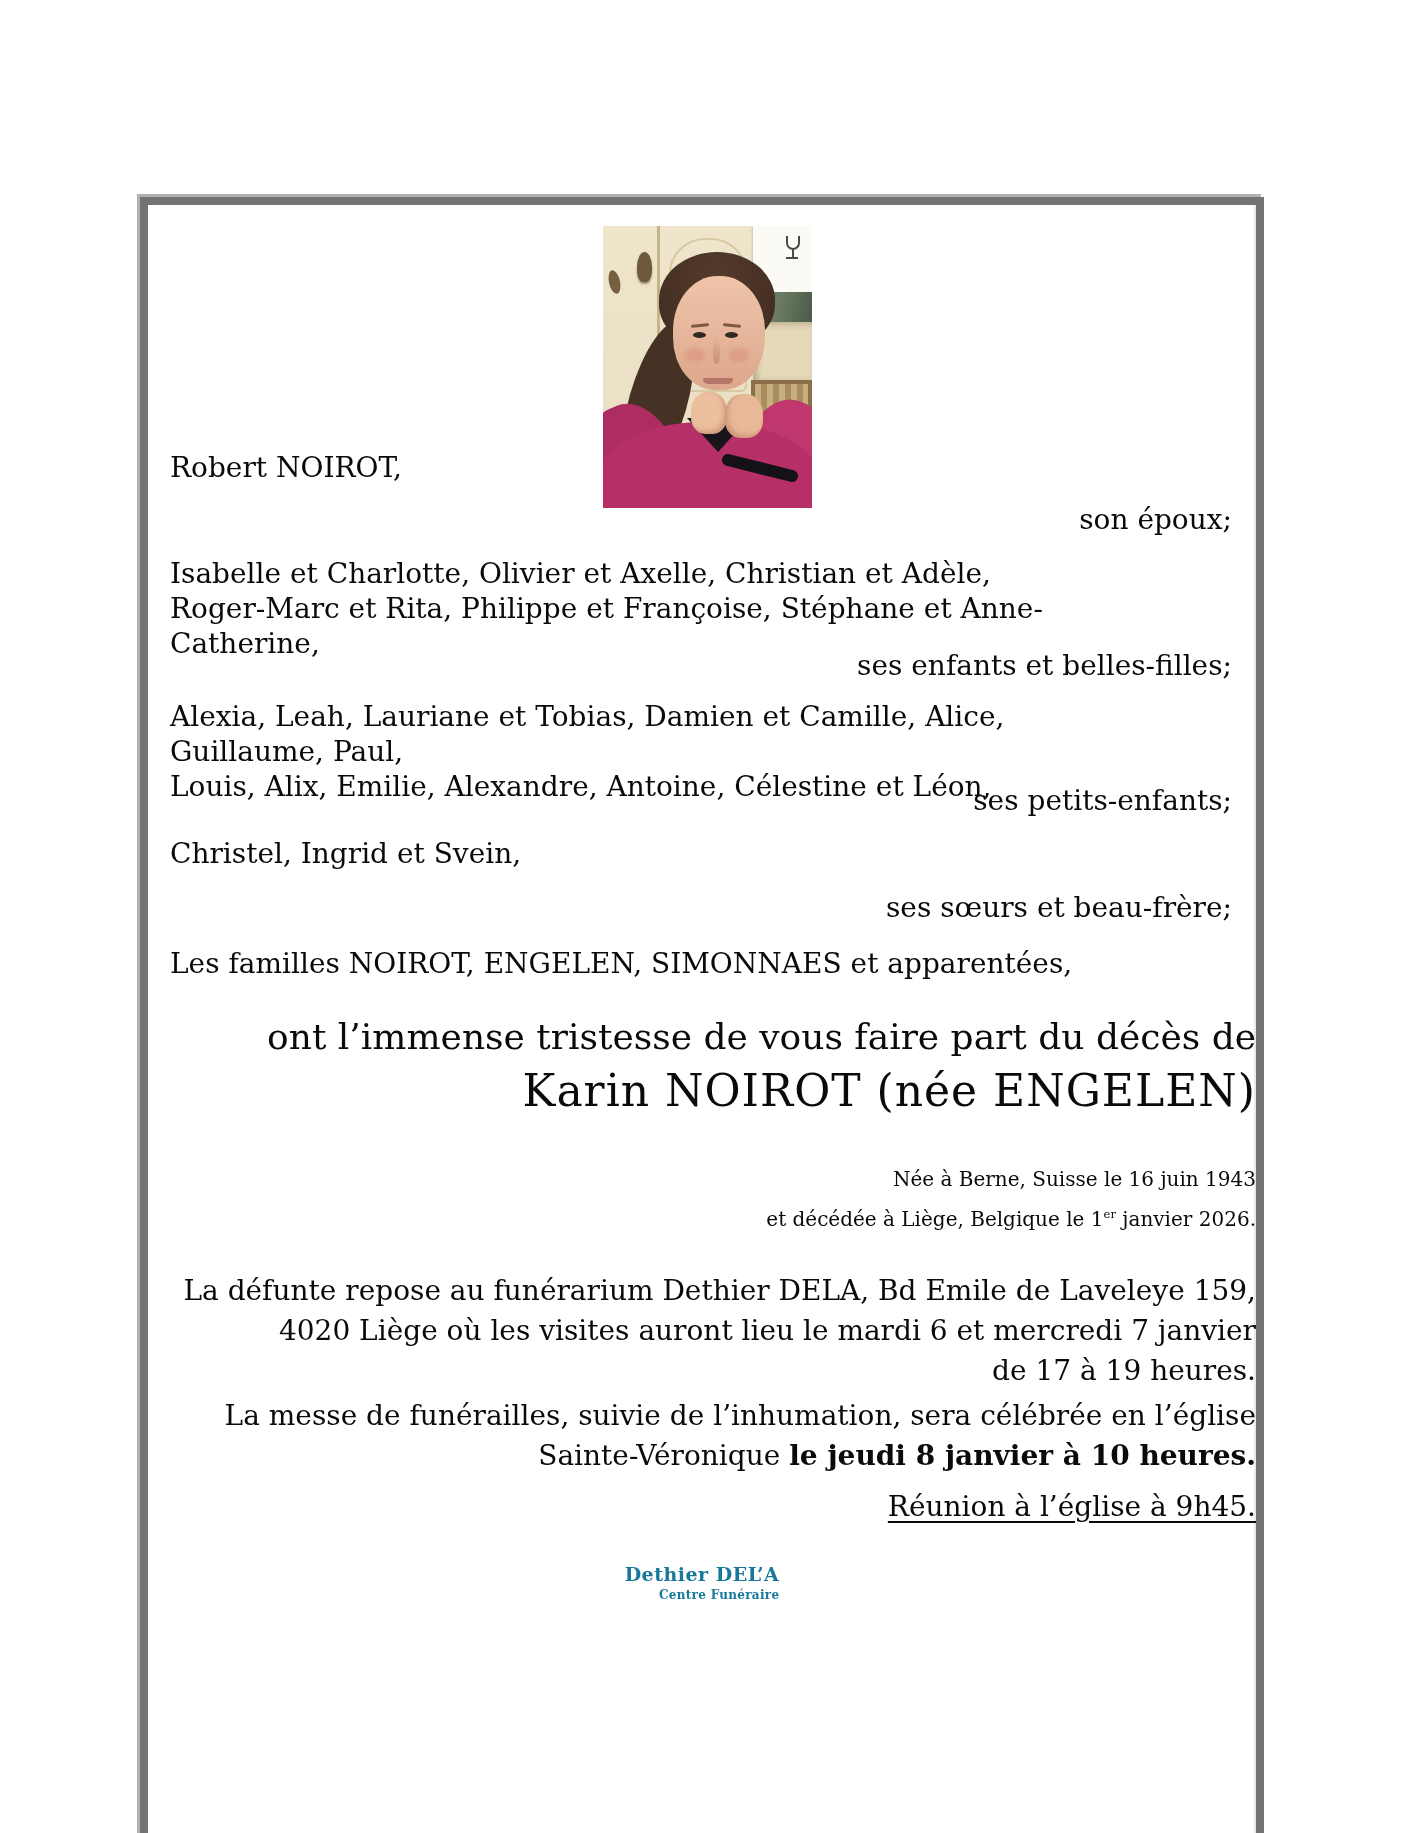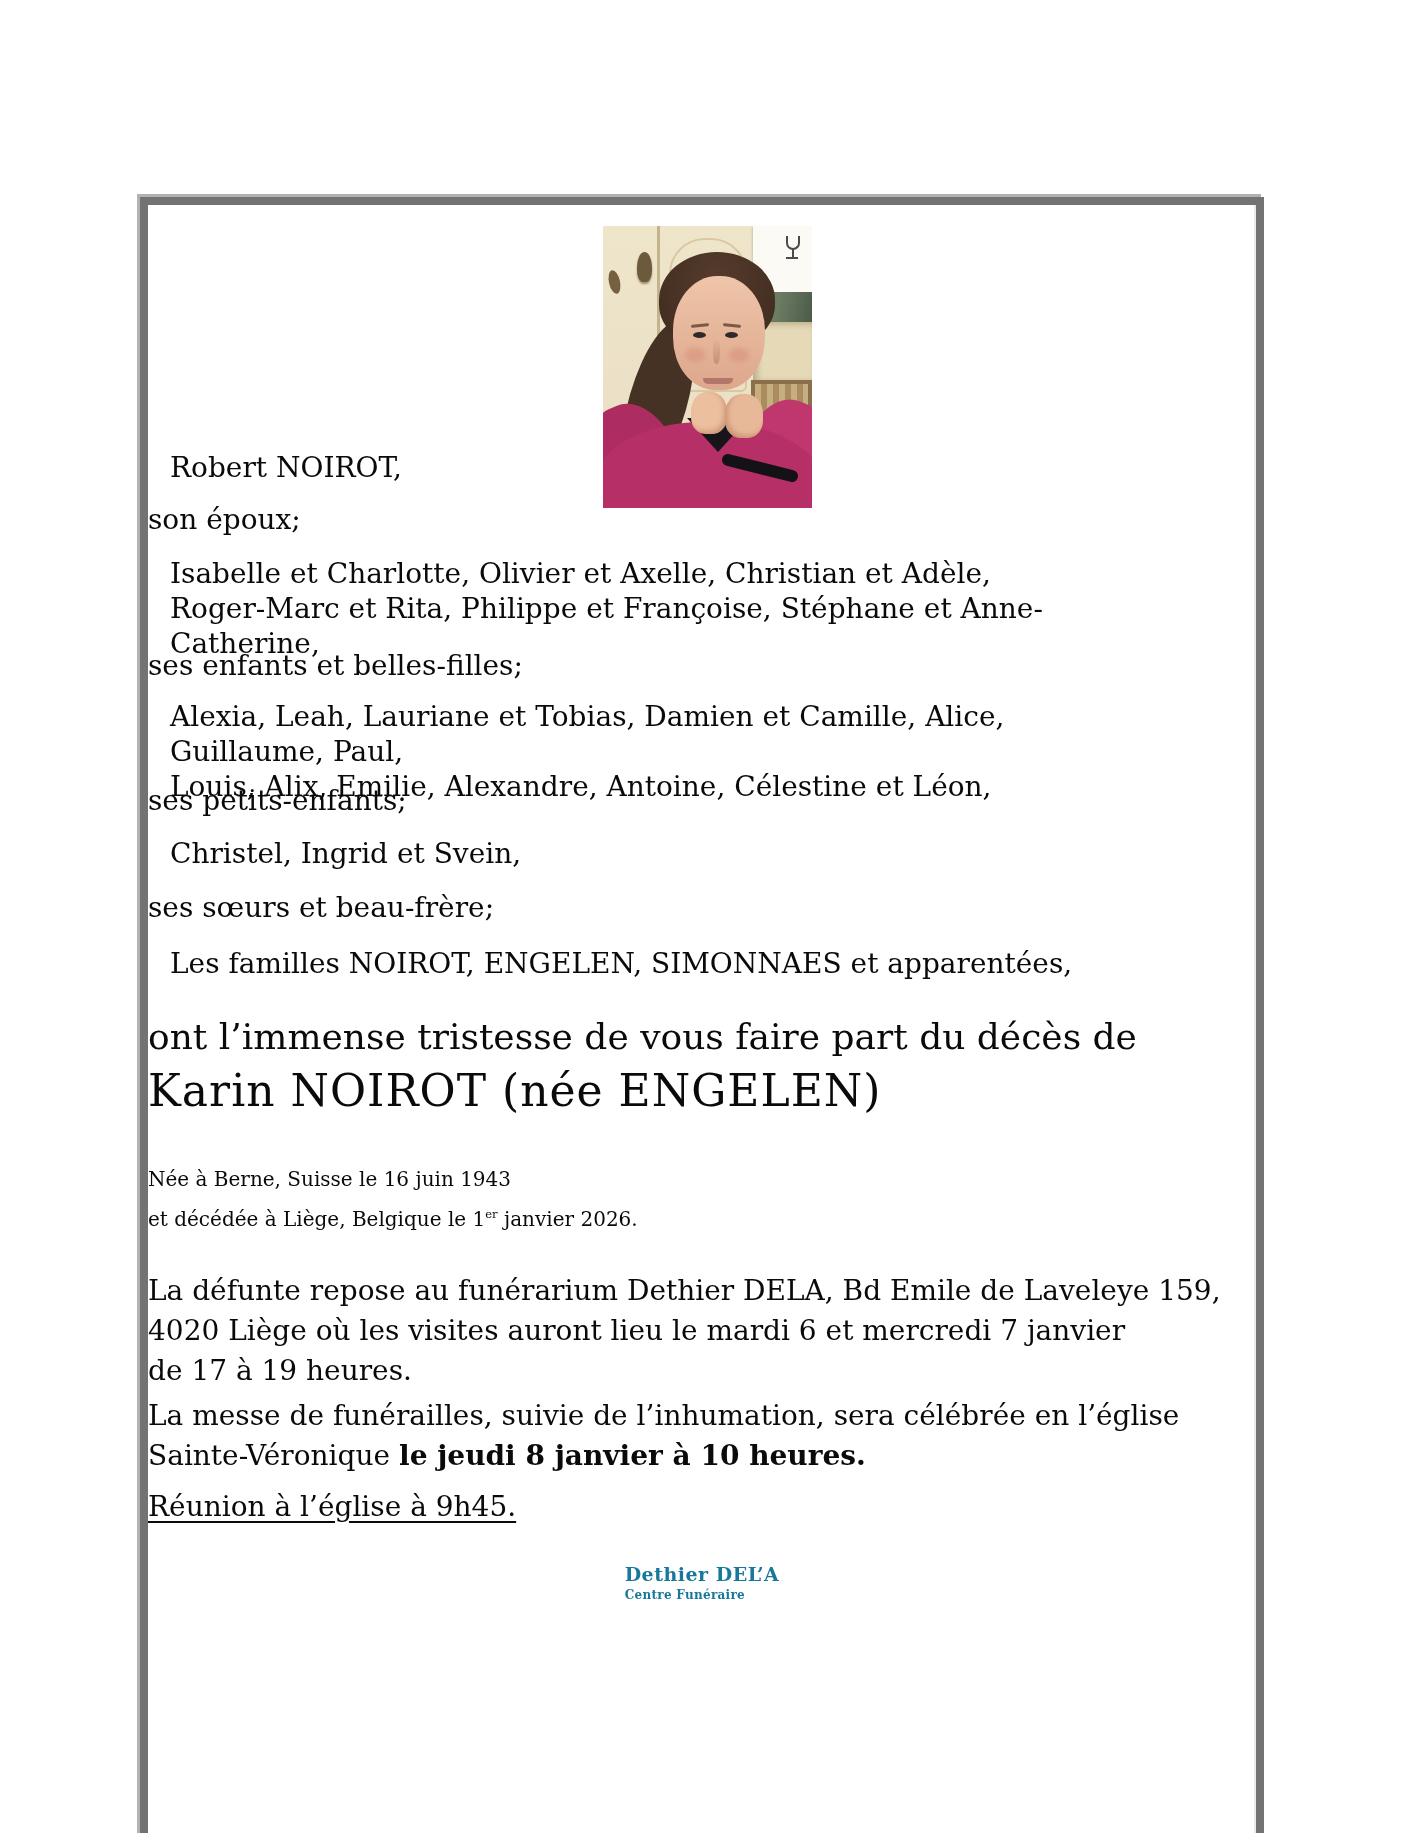--- a/index.html
+++ b/index.html
@@ -13,31 +13,31 @@
     box-sizing:border-box;border:8px solid #737373;background:#ffffff;
     box-shadow:-3px -3px 0 #b2b2b2;
   }
   .frame .bevel{
     position:absolute;inset:0;pointer-events:none;
     border-right:2px solid #e9e9e9;border-bottom:2px solid #e9e9e9;
   }
   .inner{position:absolute;inset:0;}
   .para{position:absolute;left:0;right:0;font-size:28px;line-height:35px;}
   .l{text-align:left;padding-left:22px;padding-right:180px;}
-  .r{padding-right:24px;}
-  .c{text-align:left;}
+  .r{text-align:right;padding-right:24px;margin-left:36px;}
+  .c{text-align:right;}
   .intro{font-size:36px;line-height:44px;}
   .title{font-size:44px;line-height:62px;letter-spacing:1px;}
   .born{font-size:20px;line-height:40px;}
   .blk{line-height:40px;}
   .underline{text-decoration:underline;text-underline-offset:5px;}
   sup{font-size:0.58em;vertical-align:super;line-height:0;}
   b{font-weight:bold;}
   .logo{position:absolute;left:0;right:0;text-align:center;}
-  .logo .inner-box{display:inline-block;text-align:left;}
+  .logo .inner-box{display:inline-block;text-align:right;}
   .logo .lg-name{font-size:19px;font-weight:bold;letter-spacing:0.5px;}
   .logo .lg-sub{font-size:12px;font-weight:bold;margin-top:3px;letter-spacing:0.3px;}
 
   
   .photo{position:absolute;left:455px;top:21px;width:209px;height:282px;overflow:hidden;
          background:linear-gradient(180deg,#efe5cb,#e9dec2);}
   .photo *{position:absolute;}
   .door-gap{left:54px;top:0;width:3px;height:100%;background:#b9a87e;opacity:.8;}
   .door-line2{left:150px;top:0;width:2px;height:70%;background:#d9cba6;}
   .fitting1{left:34px;top:26px;width:15px;height:30px;background:#6d5a3c;border-radius:50% 50% 40% 40%;box-shadow:0 2px 2px rgba(80,60,30,.5);}

